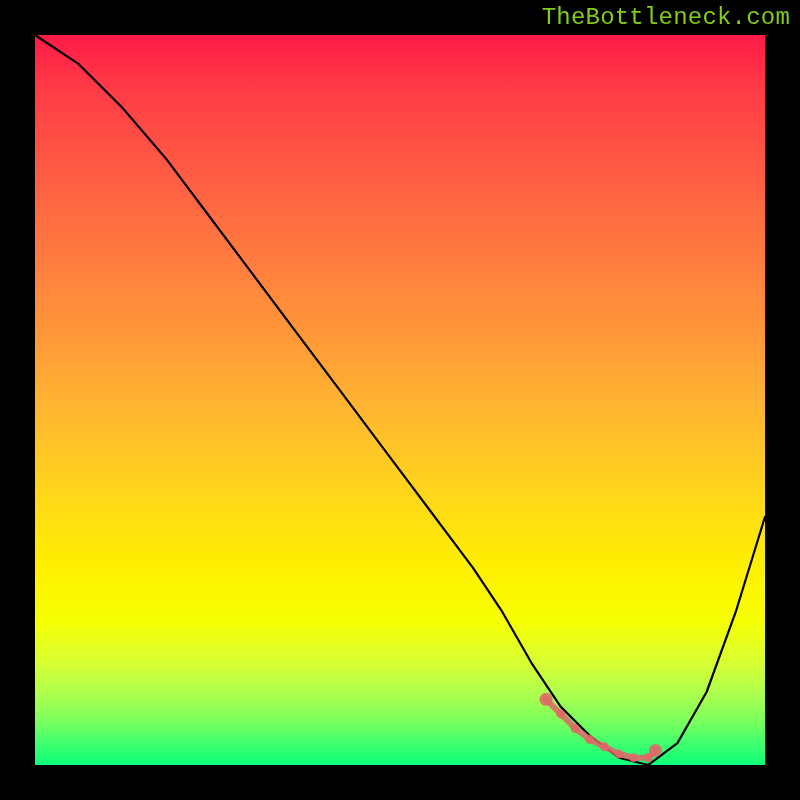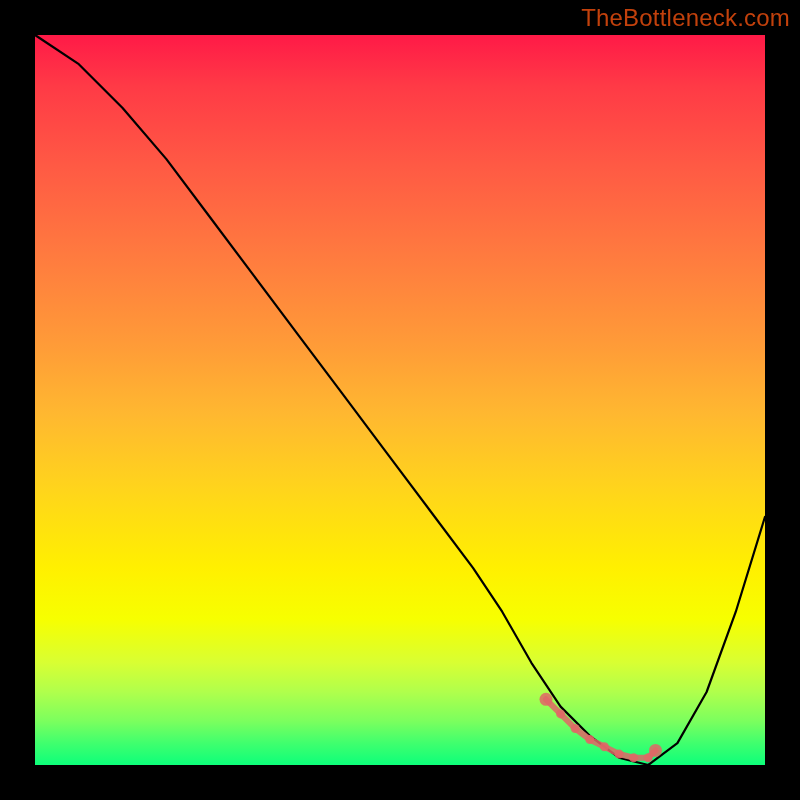--- a/index.html
+++ b/index.html
@@ -15,22 +15,22 @@
     top: 0;
     left: 0;
     width: 800px;
     height: 800px;
     background: #000;
   }
   .watermark {
     position: absolute;
     top: 4px;
     right: 10px;
-    color: #c2410c;
-    font-family: Liberation Sans, sans-serif;
+    color: #84cc16;
+    font-family: Liberation Mono, monospace;
     font-size: 24px;
     font-weight: 500;
     letter-spacing: 0.2px;
   }
   .plot {
     position: absolute;
     top: 35px;
     left: 35px;
     width: 730px;
     height: 730px;

